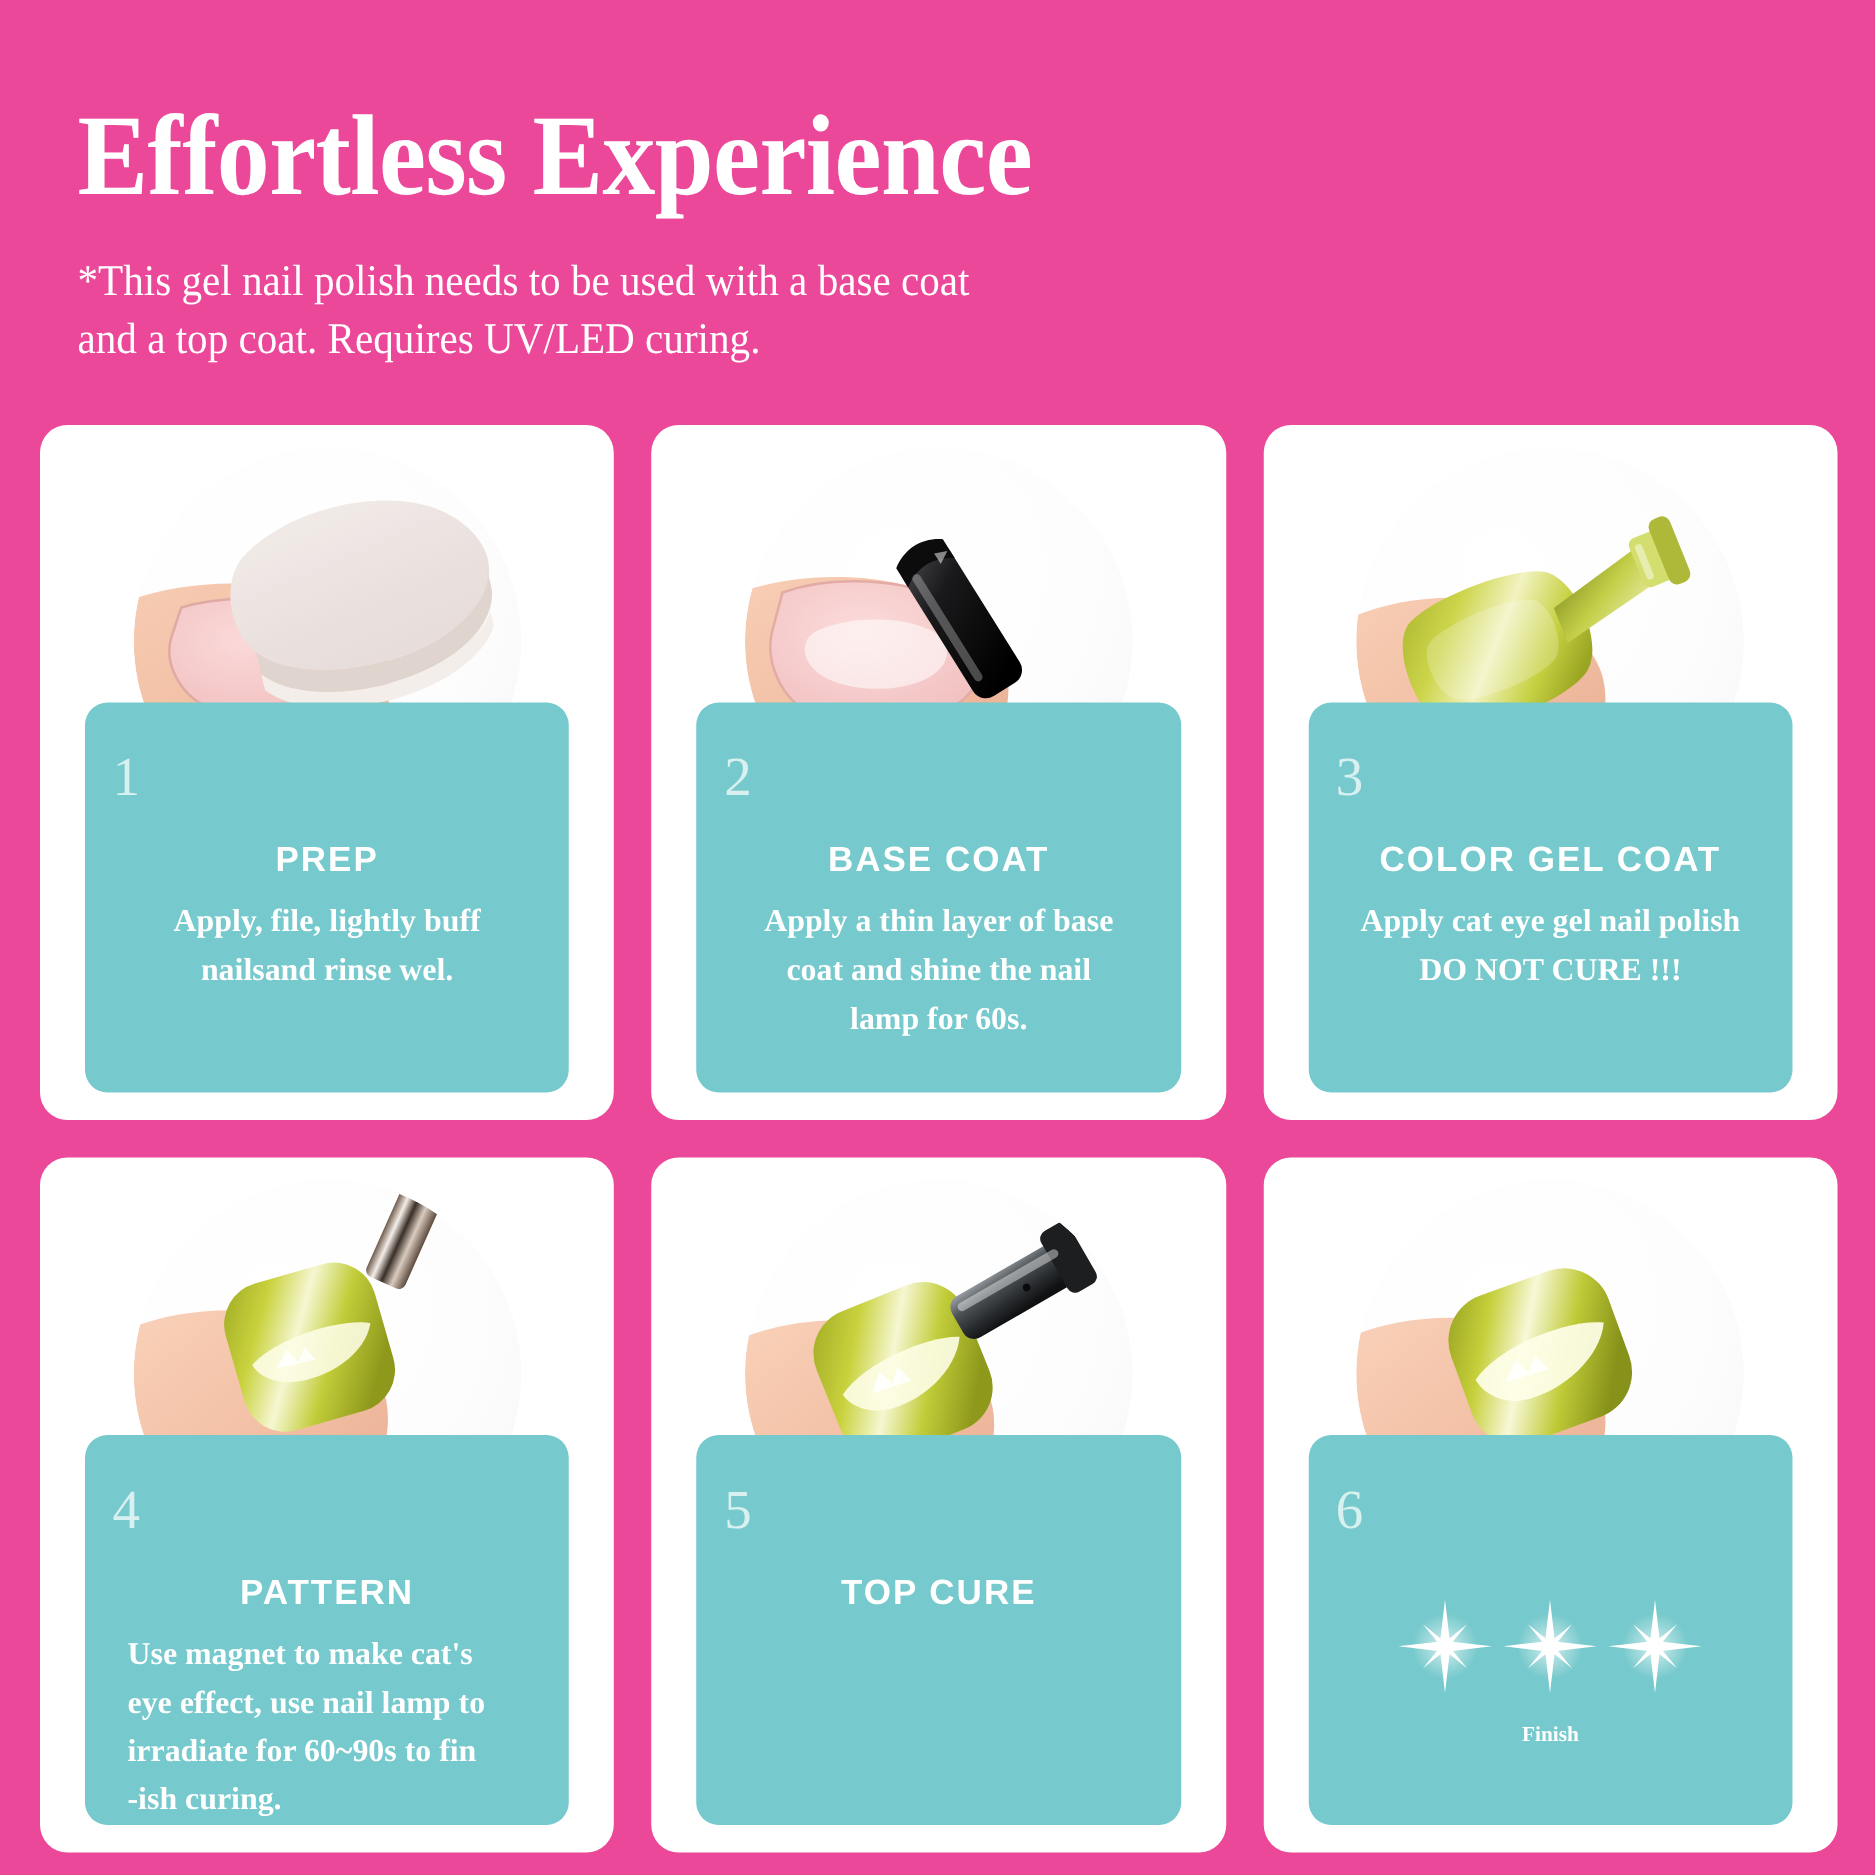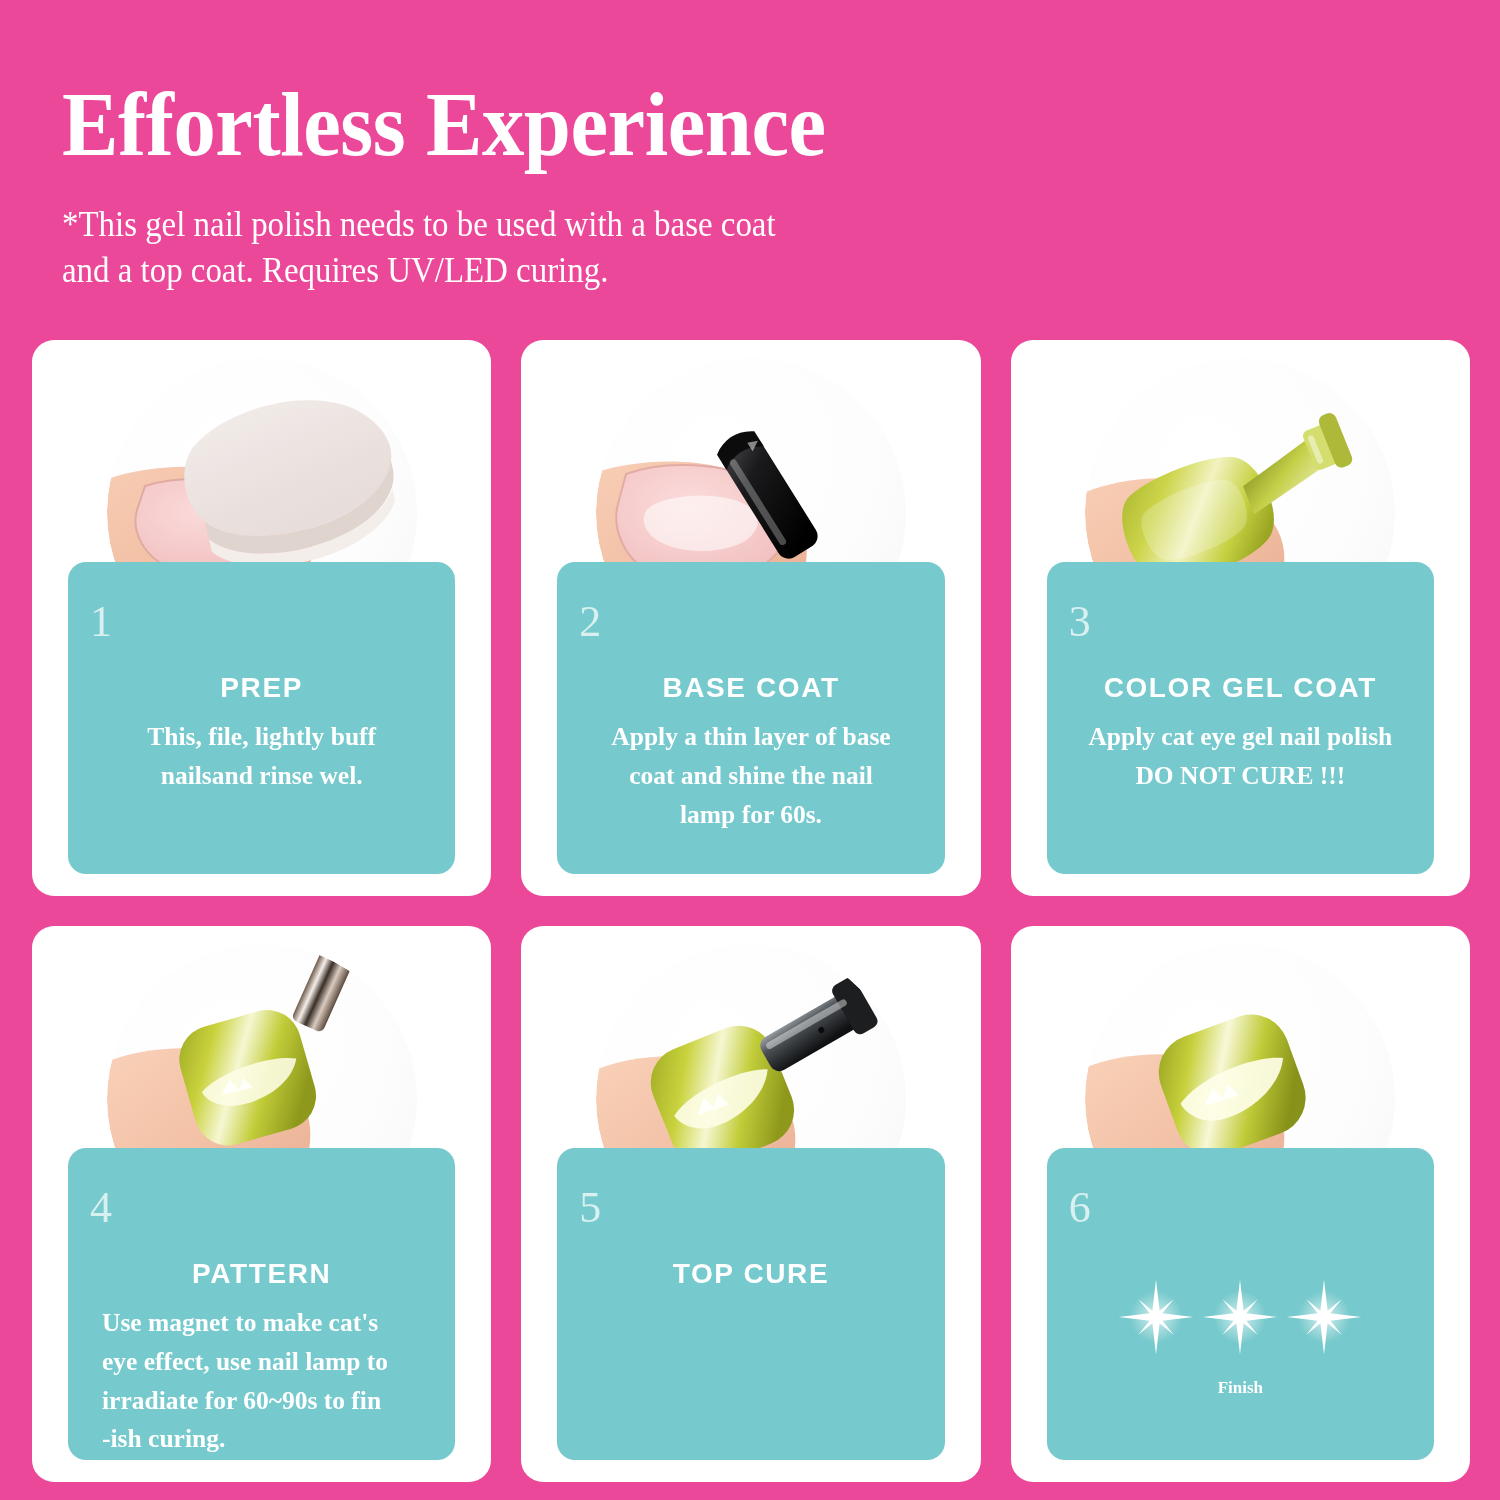--- a/index.html
+++ b/index.html
@@ -191,21 +191,21 @@
               <path d="M90 160 C 116 192 196 200 246 178 C 262 171 274 162 280 152 L280 164 C 274 175 262 184 246 191 C 196 213 116 205 90 173 Z" fill="#f4eeeb"></path>
               <path d="M96 66 C 140 34 230 34 268 72 C 300 104 292 140 246 160 C 196 182 116 174 90 142 C 72 120 76 82 96 66 Z" fill="#ffffff" opacity="0.18"></path>
             </g>
           </g>
         </svg>
       </div>
       <div class="panel">
         <div class="panel-num">1</div>
         <div class="panel-body">
           <div class="step-title">PREP</div>
-          <div class="step-desc">This, file, lightly buff
+          <div class="step-desc">Apply, file, lightly buff
 nailsand rinse wel.</div>
         </div>
       </div>
     </div>
 
     <div class="card">
       <div class="photo-disc">
         <svg class="disc-svg" viewBox="0 0 310 310">
           <defs>
             <clipPath id="c2">

